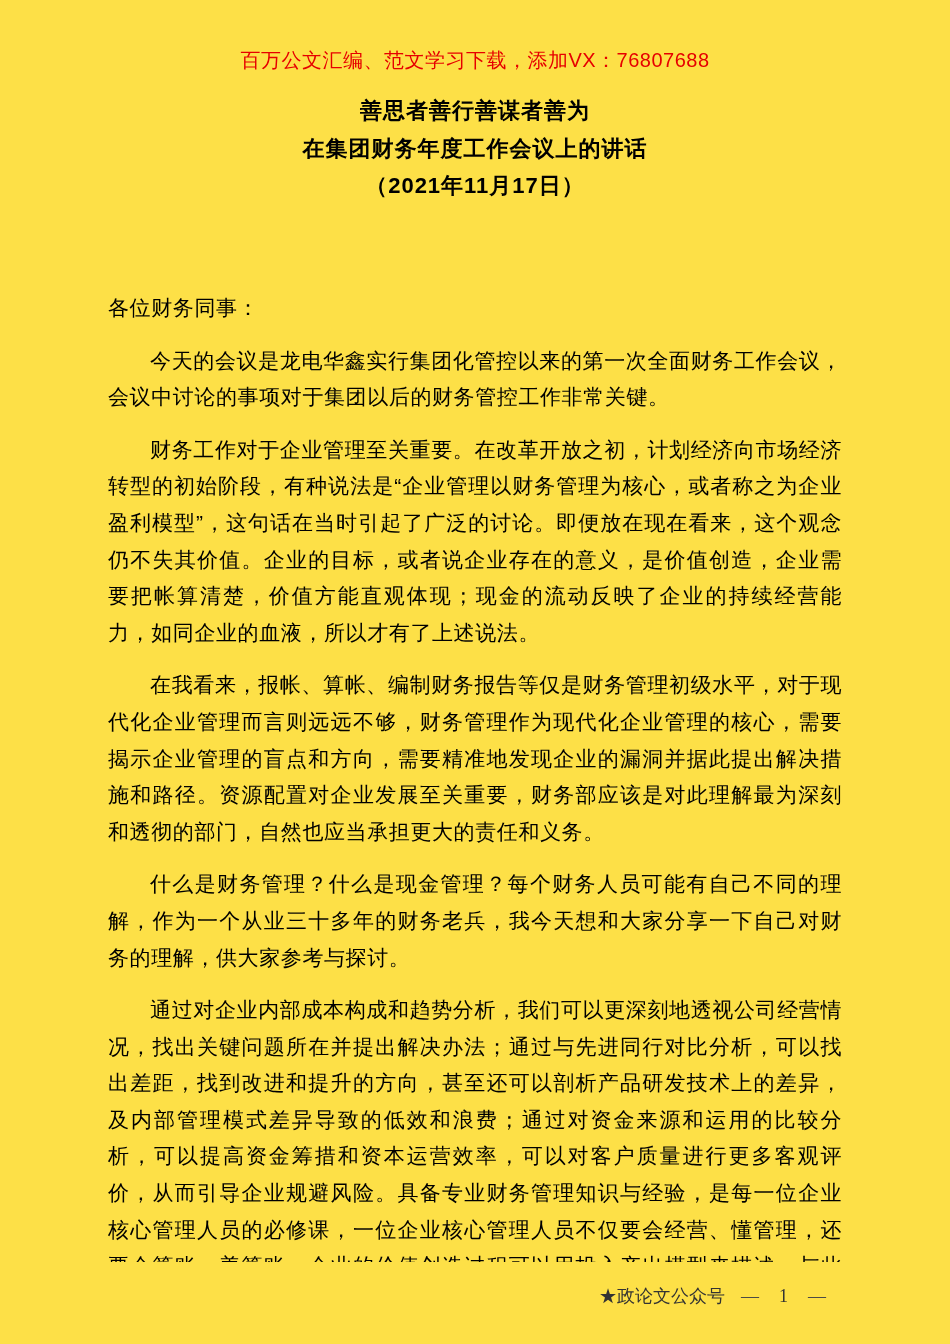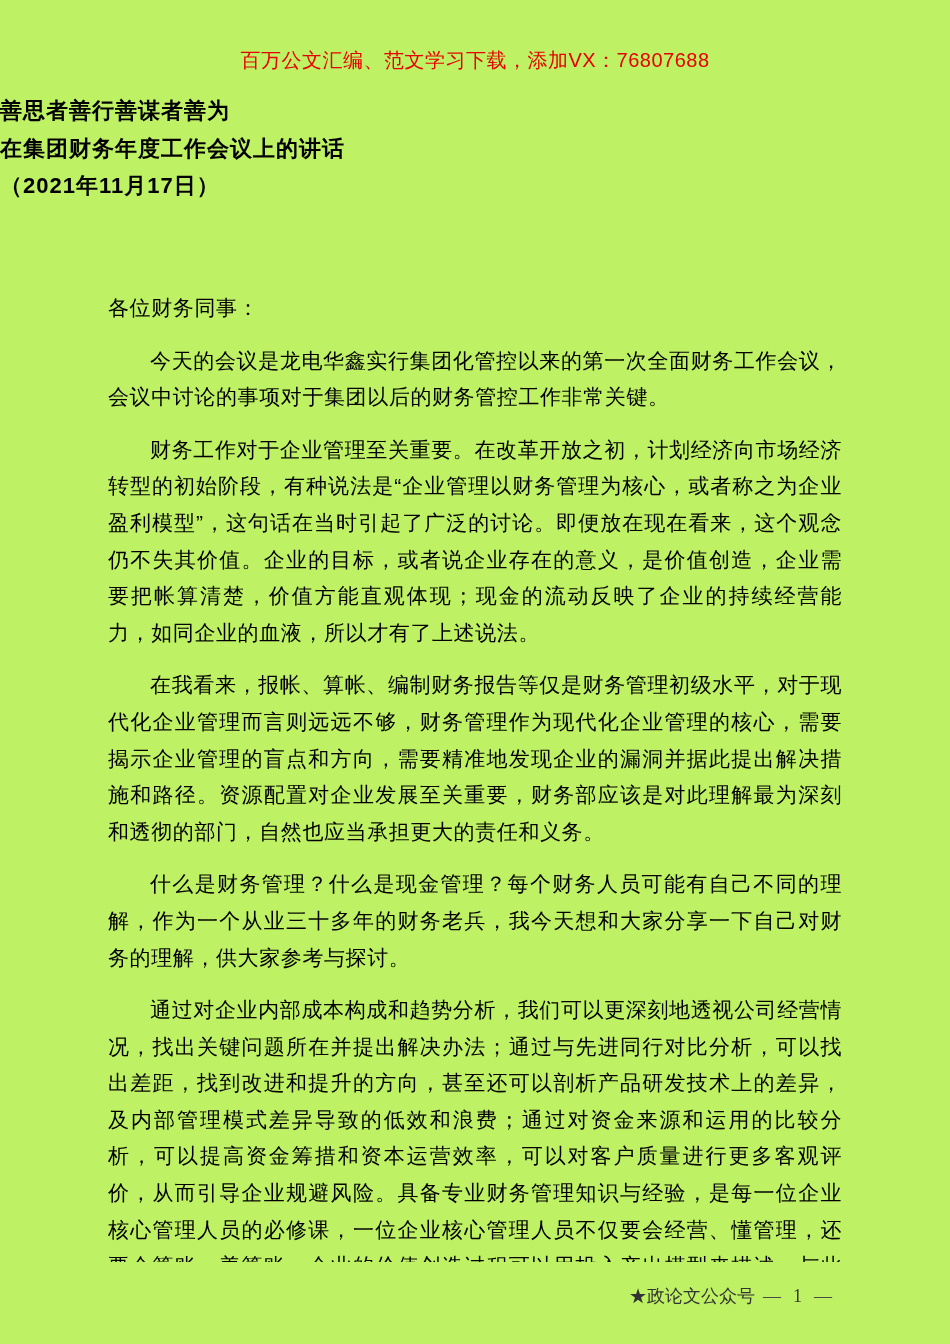--- a/index.html
+++ b/index.html
@@ -4,41 +4,42 @@
 <style>
   html, body {
     margin: 0;
     padding: 0;
     background: #ffffff;
   }
   .page {
     position: relative;
     width: 950px;
     height: 1344px;
-    background: #bef264;
+    background: #fde047;
     font-family: "Liberation Sans", sans-serif;
     color: #000000;
     overflow: hidden;
   }
   .ad-header {
     position: absolute;
     top: 47px;
     left: 0;
     right: 0;
     text-align: center;
     font-size: 20px;
     letter-spacing: 0.5px;
     color: #e60000;
     white-space: nowrap;
   }
   .title-block {
     position: absolute;
     top: 92px;
     left: 0;
     right: 0;
+    text-align: center;
   }
   .title-line {
     font-size: 22px;
     font-weight: 600;
     line-height: 37.5px;
     letter-spacing: 1px;
     white-space: nowrap;
   }
   .doc-body {
     position: absolute;
@@ -59,24 +60,24 @@
   }
   .salutation {
     text-indent: 0;
   }
   .para {
     text-indent: 2em;
   }
   .footer {
     position: absolute;
     top: 1284px;
-    right: 118px;
+    right: 124px;
     display: flex;
     align-items: center;
-    gap: 8px;
+    gap: 16px;
     font-size: 18px;
     color: #333333;
     white-space: nowrap;
   }
   .serif {
     font-family: "Liberation Serif", serif;
   }
   .footer .dash {
     letter-spacing: 0;
     color: #444444;

